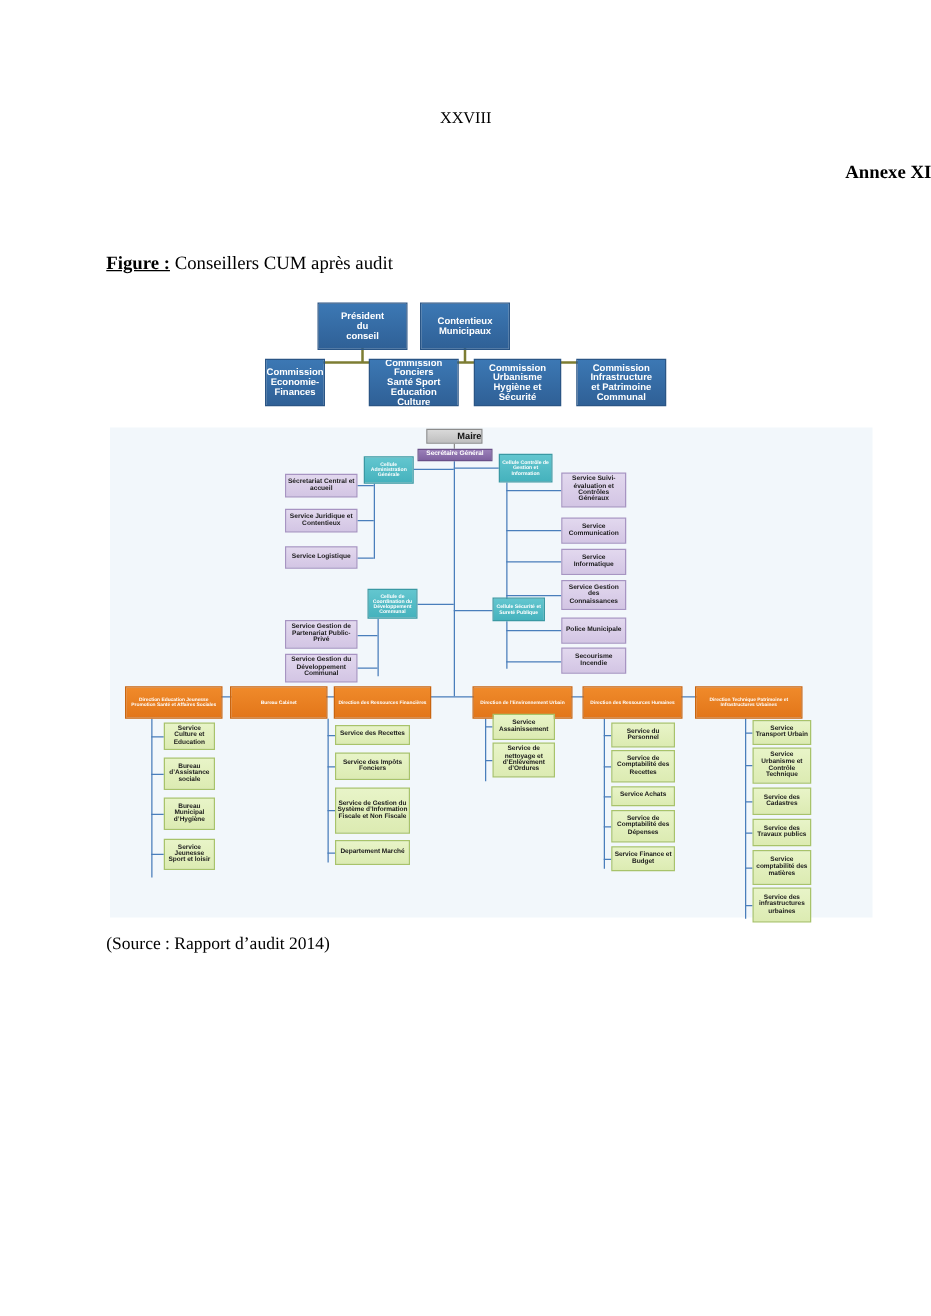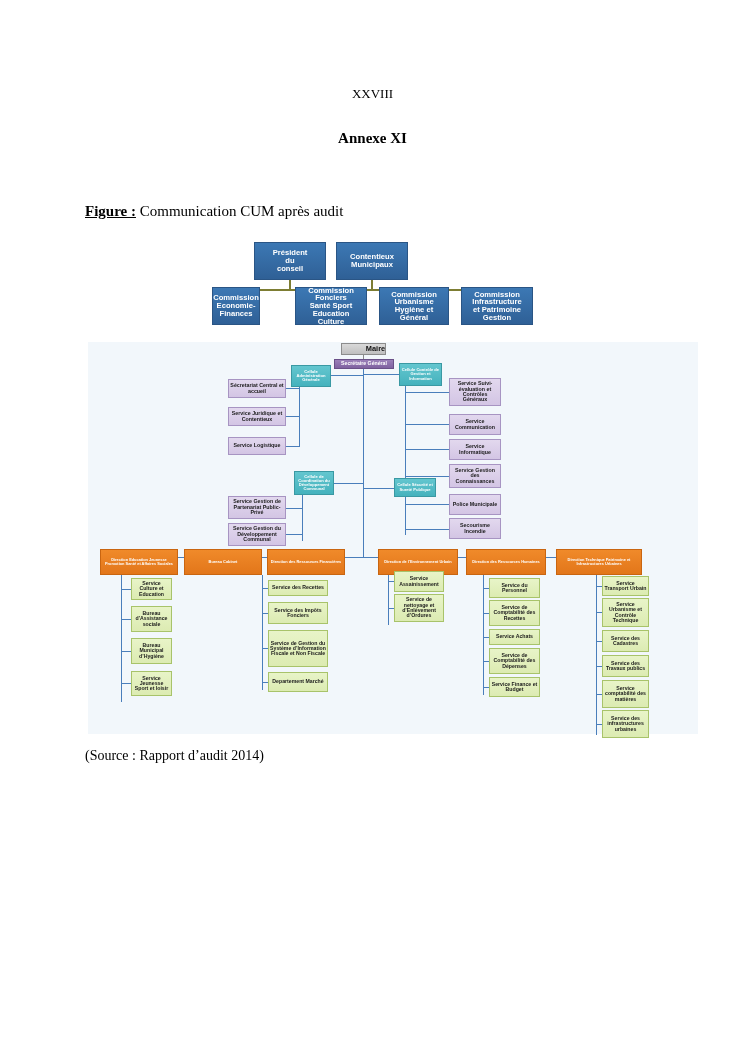--- a/index.html
+++ b/index.html
@@ -13,21 +13,21 @@
     overflow:hidden;
   }
 
   
   .page-num {
     position:absolute; top:86px; left:0; width:745px;
     text-align:center; font-size:13px; font-family:"Liberation Serif",serif;
   }
   .annexe-title {
     position:absolute; top:130px; left:0; width:745px;
-    text-align:center; font-size:15px; font-weight:bold;
+    text-align:right; font-size:15px; font-weight:bold;
   }
   .figure-line {
     position:absolute; top:203px; left:85px;
     font-size:15px;
   }
   .figure-line .fig-label { font-weight:bold; text-decoration:underline;margin-top:15px; }
   .source-line {
     position:absolute; top:748px; left:85px;
     font-size:14px; 
   }
@@ -115,43 +115,43 @@
   .conn-olive { background:#7d7d33; }
   .conn-grey { background:#8a8a8a; }
 </style>
 </head>
 <body>
 
 <div class="page-num">XXVIII</div>
 <div class="annexe-title">Annexe XI</div>
 <div class="figure-line">
   <span class="fig-label">Figure :</span>
-  <span>Communication CUM après audit</span>
+  <span>Conseillers CUM après audit</span>
 </div>
 <div class="source-line">(Source : Rapport d’audit 2014)</div>
 
 <div class="chart">
 
   <div class="chart-bg"></div>
 
   <div class="node n-blue" style="left:254px; top:4px; width:72px; height:35px;">Président du conseil</div>
   <div class="node n-blue" style="left:336px; top:4px; width:72px; height:35px;">Contentieux Municipaux</div>
 
   <div class="conn conn-olive" style="left:289px; top:39px; width:2px; height:13px;"></div>
   <div class="conn conn-olive" style="left:371px; top:39px; width:2px; height:13px;"></div>
   <div class="conn conn-olive" style="left:247px; top:51px; width:252px; height:2px;"></div>
   <div class="conn conn-olive" style="left:246px; top:51px; width:2px; height:10px;"></div>
   <div class="conn conn-olive" style="left:330px; top:51px; width:2px; height:10px;"></div>
   <div class="conn conn-olive" style="left:413px; top:51px; width:2px; height:10px;"></div>
   <div class="conn conn-olive" style="left:497px; top:51px; width:2px; height:10px;"></div>
 
   <div class="node n-blue" style="left:212px; top:49px; width:48px; height:38px;">Commission Economie-Finances</div>
   <div class="node n-blue" style="left:295px; top:49px; width:72px; height:38px;">Commission Fonciers Santé Sport Education Culture</div>
-  <div class="node n-blue" style="left:379px; top:49px; width:70px; height:38px;">Commission Urbanisme Hygiène et Général</div>
-  <div class="node n-blue" style="left:461px; top:49px; width:72px; height:38px;">Commission Infrastructure et Patrimoine Gestion</div>
+  <div class="node n-blue" style="left:379px; top:49px; width:70px; height:38px;">Commission Urbanisme Hygiène et Sécurité</div>
+  <div class="node n-blue" style="left:461px; top:49px; width:72px; height:38px;">Commission Infrastructure et Patrimoine Communal</div>
 
   <div class="node n-grey" style="left:341px; top:105px; width:45px; height:12px;">Maire</div>
   <div class="node n-purpled" style="left:334px; top:121px; width:60px; height:10px;">Secrétaire Général</div>
   <div class="conn conn-grey" style="left:363px; top:117px; width:1px; height:4px;"></div>
 
   <div class="conn" style="left:363px; top:131px; width:1px; height:188px;"></div>
 
   <div class="node n-cyan" style="left:291px; top:127px; width:40px; height:22px;">Cellule Administration Générale</div>
   <div class="conn" style="left:331px; top:137px; width:32px; height:1px;"></div>
 

